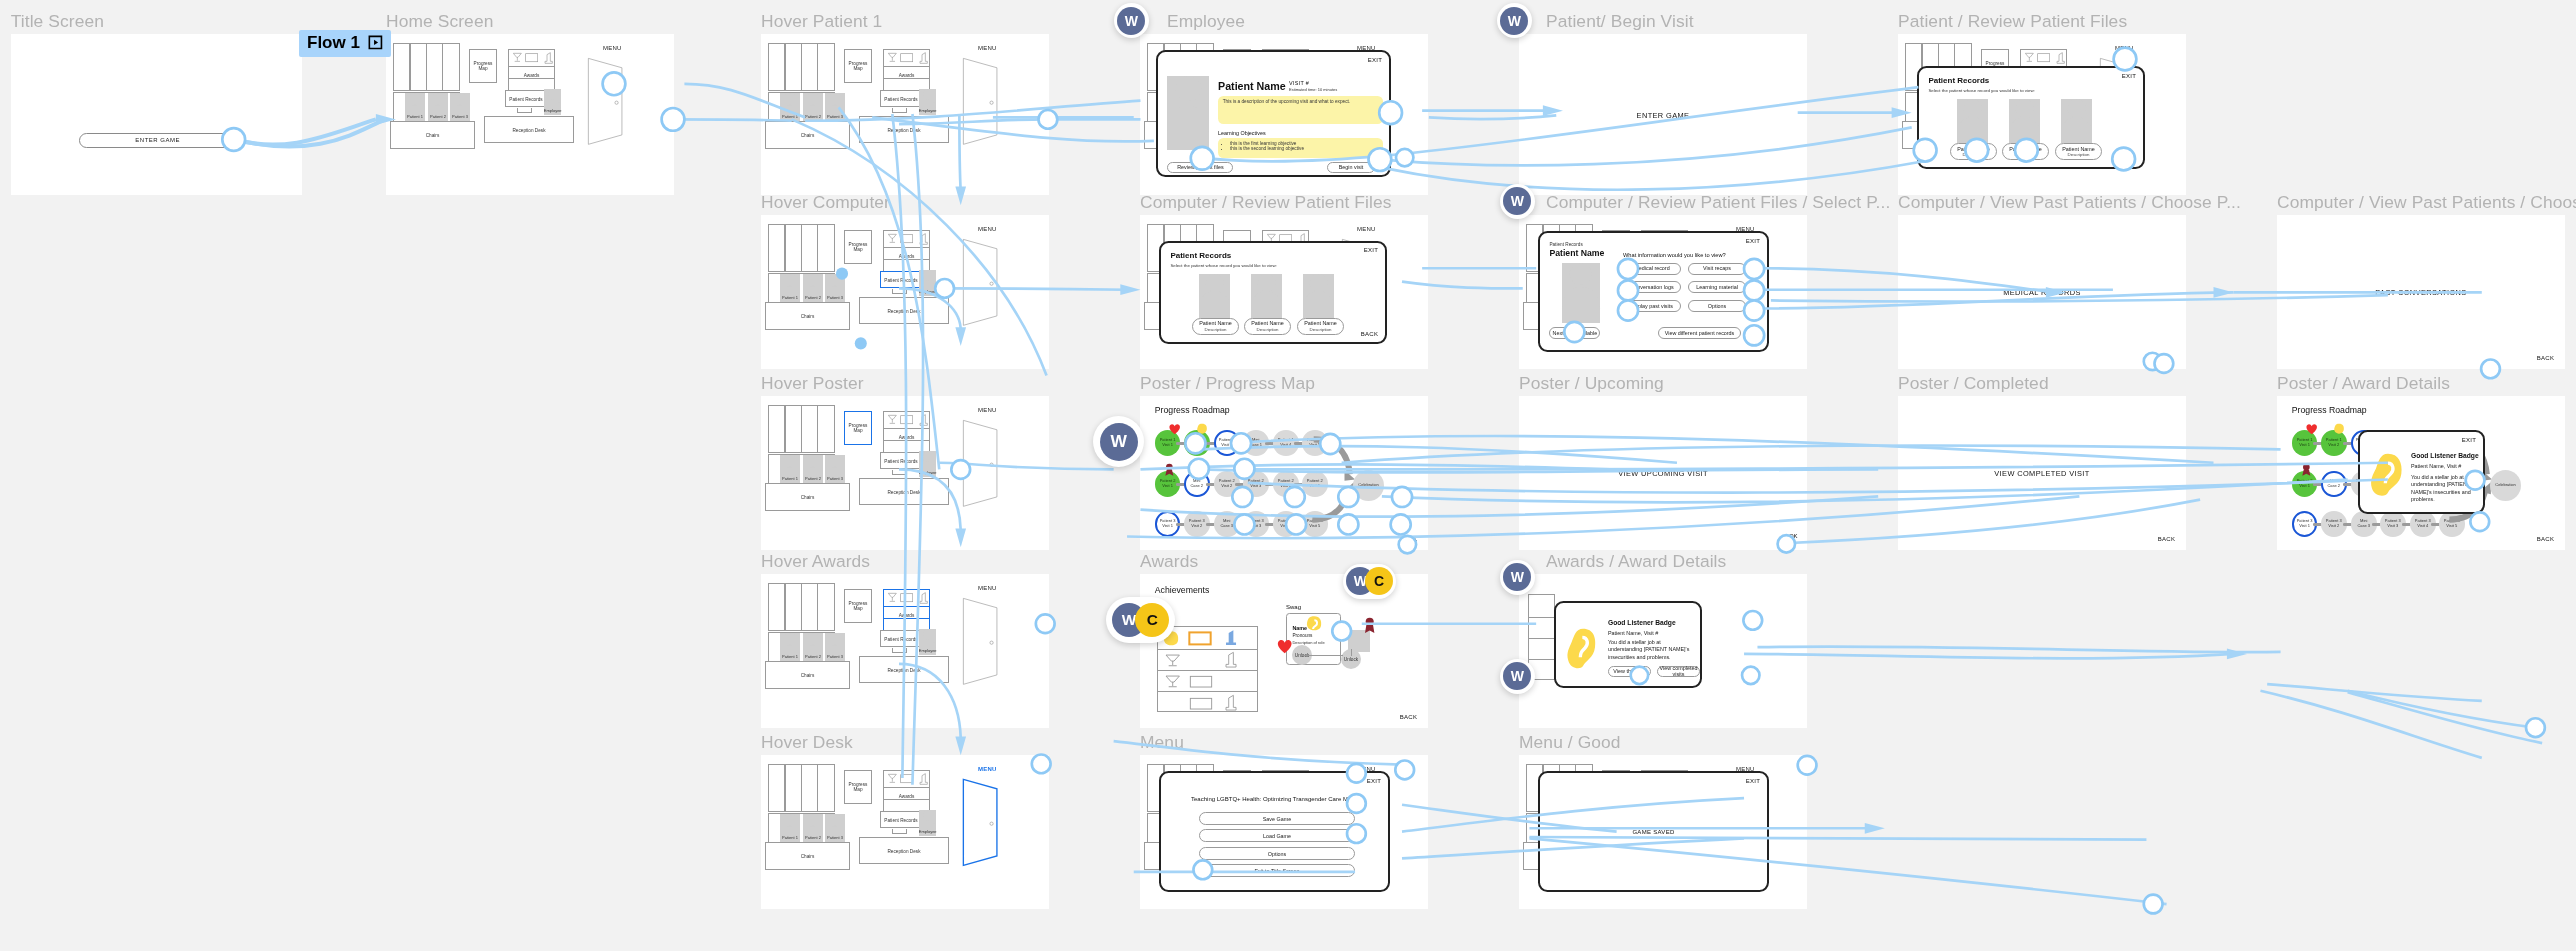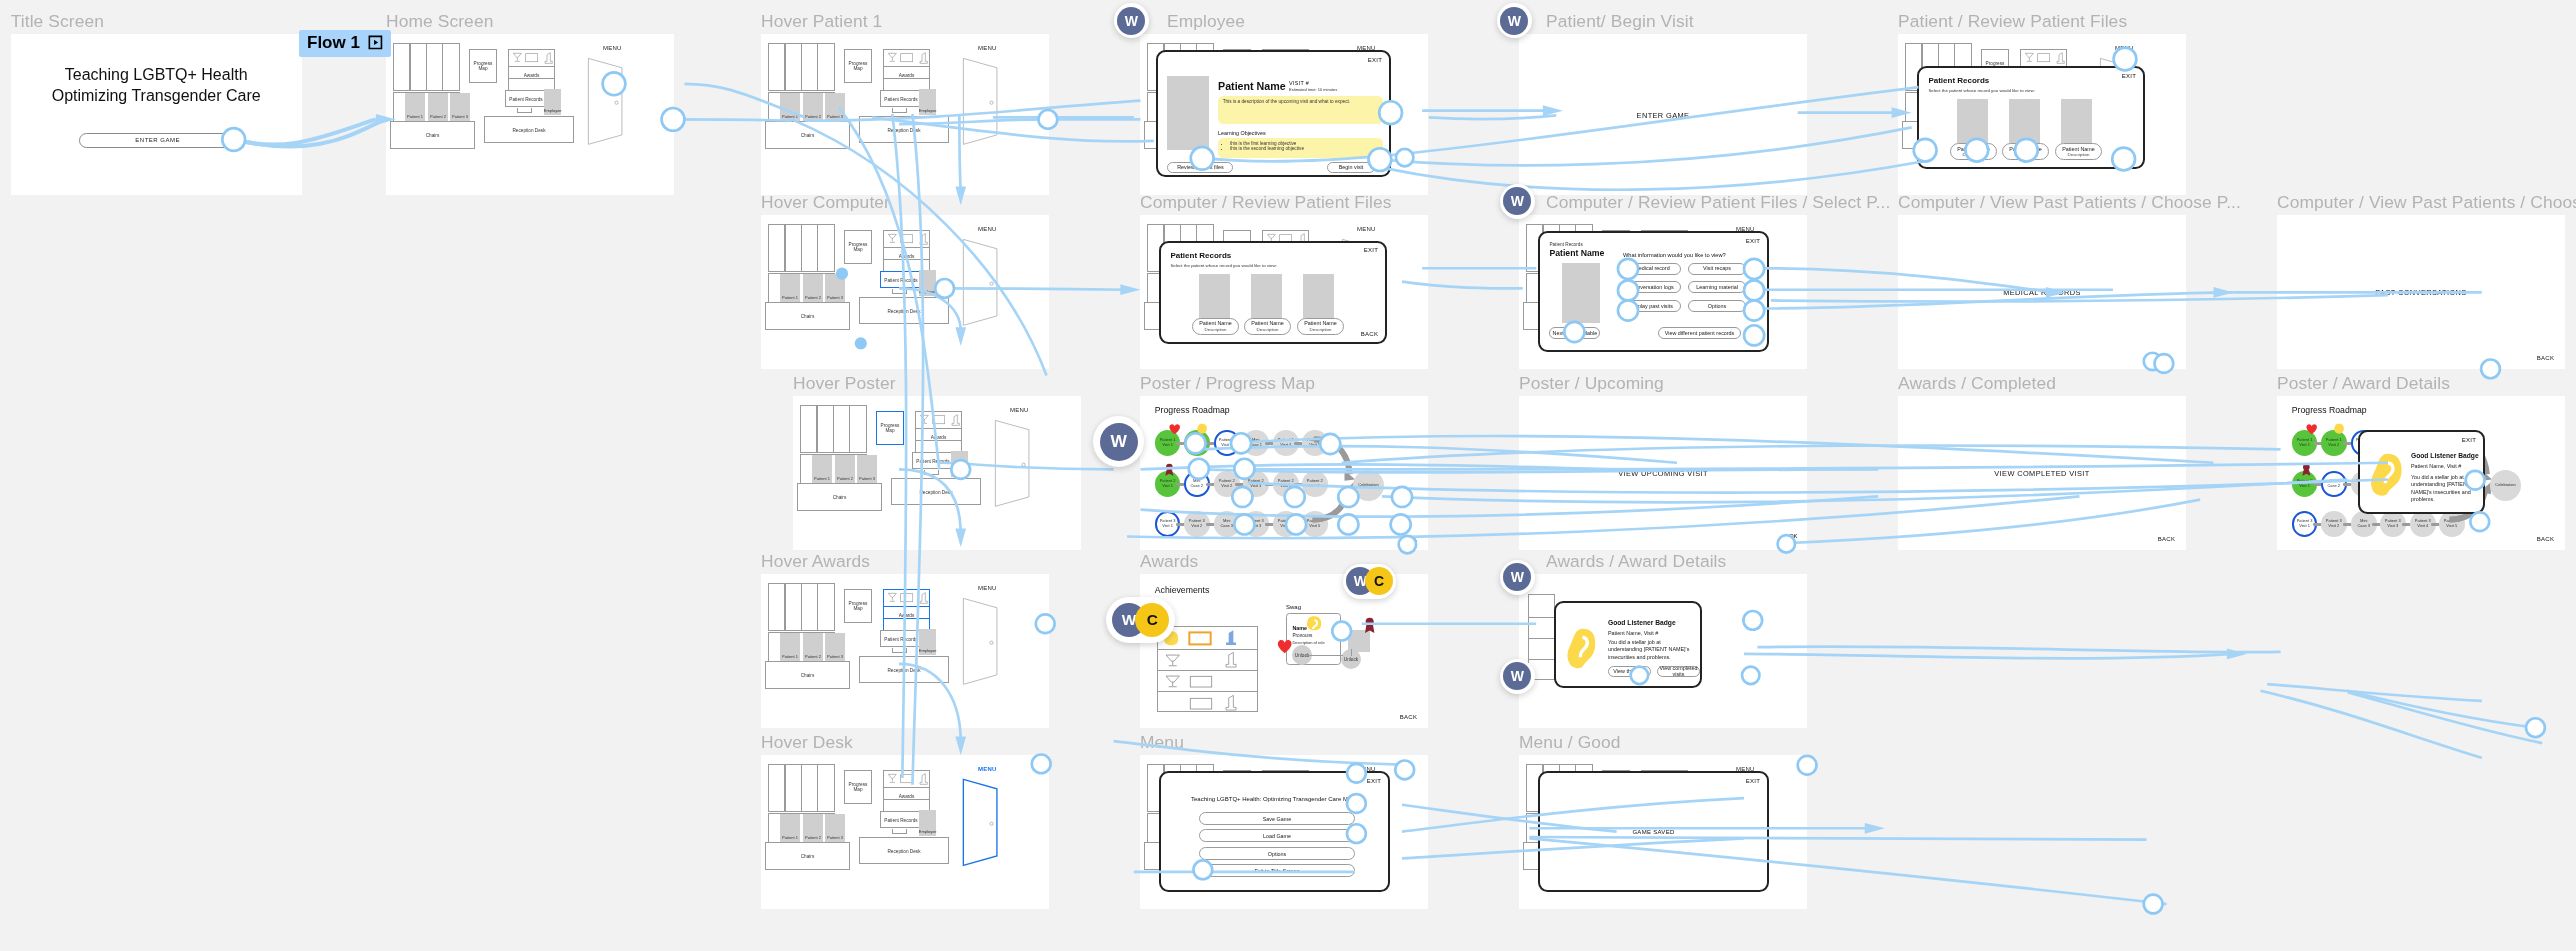--- a/index.html
+++ b/index.html
@@ -360,24 +360,20 @@
   <div class="avatar-bubble" style="left:1500px; top:560px;">
     <div class="avatar w">W</div>
   </div>
   <div class="avatar-bubble" style="left:1500px; top:659px;">
     <div class="avatar w">W</div>
   </div>
 
   <div class="frame" style="left:10.7px; top:34px; width:291px; height:161px;">
     <div class="frame-title">Title Screen</div>
     <div class="frame-body">
-      <div class="title-screen-h">
-        <span>Teaching LGBTQ+ Health</span><br>
-        <span>Optimizing Transgender Care</span>
-      </div>
       <div class="enter-btn" style="left:68px; top:99px; width:158px; height:14.8px;">ENTER GAME</div>
     </div>
   </div>
 
   <div class="frame" style="left:386px; top:34px; width:288px; height:161px;">
     <div class="frame-title">Home Screen</div>
     <div class="frame-body lobby-scene">
     <div class="scene">
 
       <div class="box" style="left:6.7px;top:9.4px;width:67px;height:48px;"></div>
@@ -1019,21 +1015,21 @@
   </div>
 
   <div class="frame" style="left:2277px; top:215px; width:288px; height:154px;">
     <div class="frame-title">Computer / View Past Patients / Choose P...</div>
     <div class="frame-body">
       <div class="center-lbl">PAST CONVERSATIONS</div>
       <div class="corner-back">BACK</div>
     </div>
   </div>
 
-  <div class="frame" style="left:793px; top:396px; width:288px; height:154px;">
+  <div class="frame" style="left:761px; top:396px; width:288px; height:154px;">
     <div class="frame-title">Hover Poster</div>
     <div class="frame-body lobby-scene">
     <div class="scene">
 
       <div class="box" style="left:6.7px;top:9.4px;width:67px;height:48px;"></div>
       <div class="box" style="left:6.7px;top:9.4px;width:17px;height:48px;"></div>
       <div class="box" style="left:23.5px;top:9.4px;width:17px;height:48px;"></div>
       <div class="box" style="left:40px;top:9.4px;width:17px;height:48px;"></div>
       <div class="box" style="left:6.7px;top:58px;width:67px;height:46px;"></div>
 
@@ -1161,21 +1157,21 @@
 
   <div class="frame" style="left:1519px; top:396px; width:288px; height:154px;">
     <div class="frame-title">Poster / Upcoming</div>
     <div class="frame-body">
       <div class="center-lbl">VIEW UPCOMING VISIT</div>
       <div style="position:absolute;right:9.4px;bottom:10.7px;font-size:6px;color:#111;">OK</div>
     </div>
   </div>
 
   <div class="frame" style="left:1898px; top:396px; width:288px; height:154px;">
-    <div class="frame-title">Awards / Completed</div>
+    <div class="frame-title">Poster / Completed</div>
     <div class="frame-body">
       <div class="center-lbl">VIEW COMPLETED VISIT</div>
       <div class="corner-back">BACK</div>
     </div>
   </div>
 
   <div class="frame" style="left:2277px; top:396px; width:288px; height:154px;">
     <div class="frame-title">Poster / Award Details</div>
     <div class="frame-body roadmap-scene">
         <div class="road-title" style="left:14.8px;top:9.4px;">Progress Roadmap</div>

